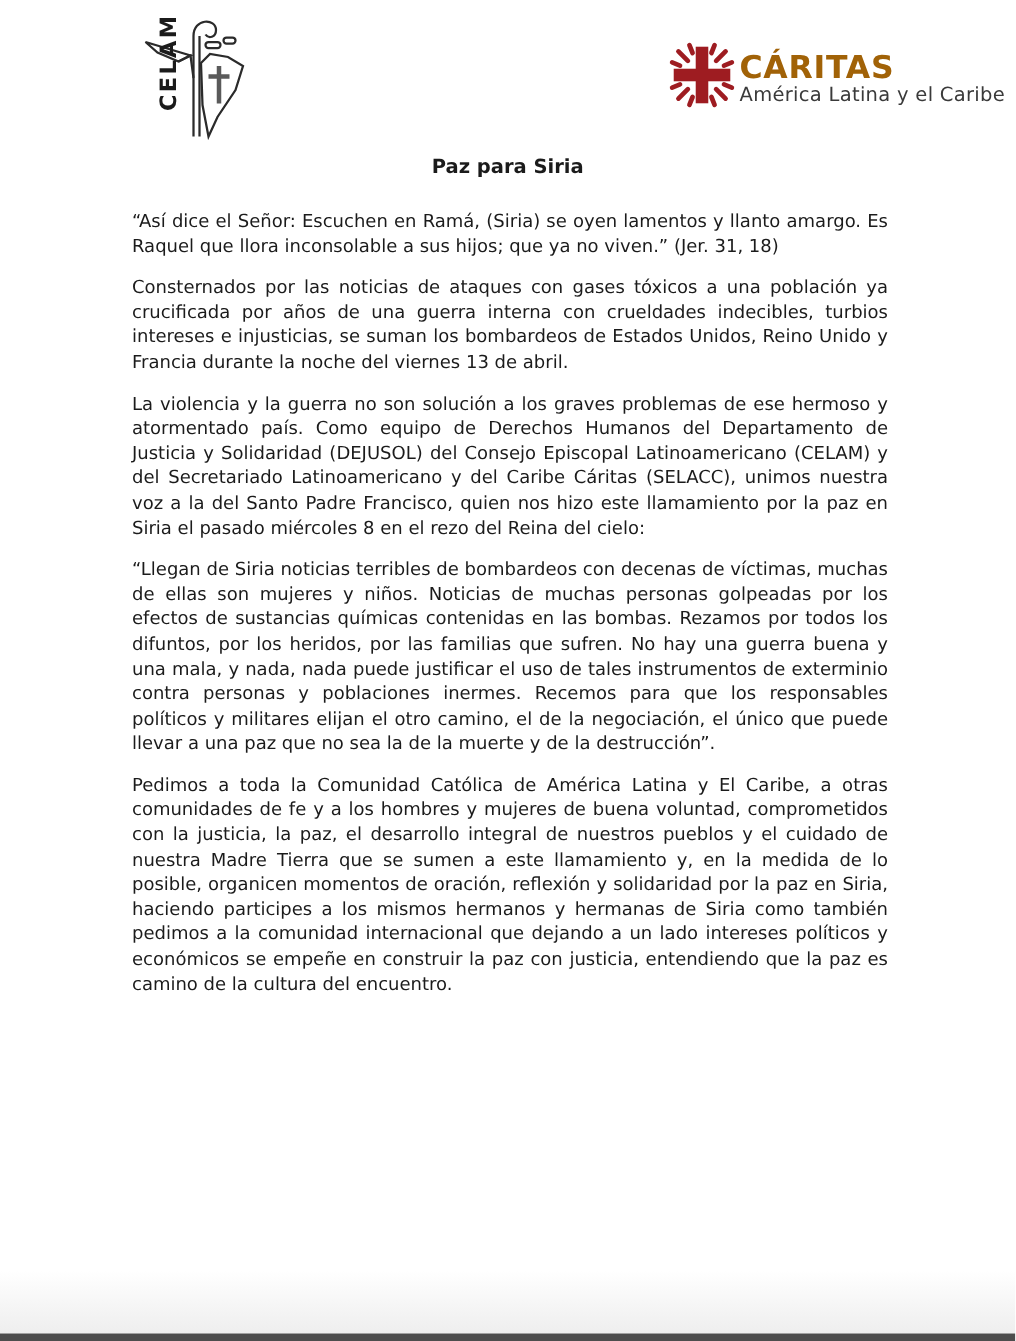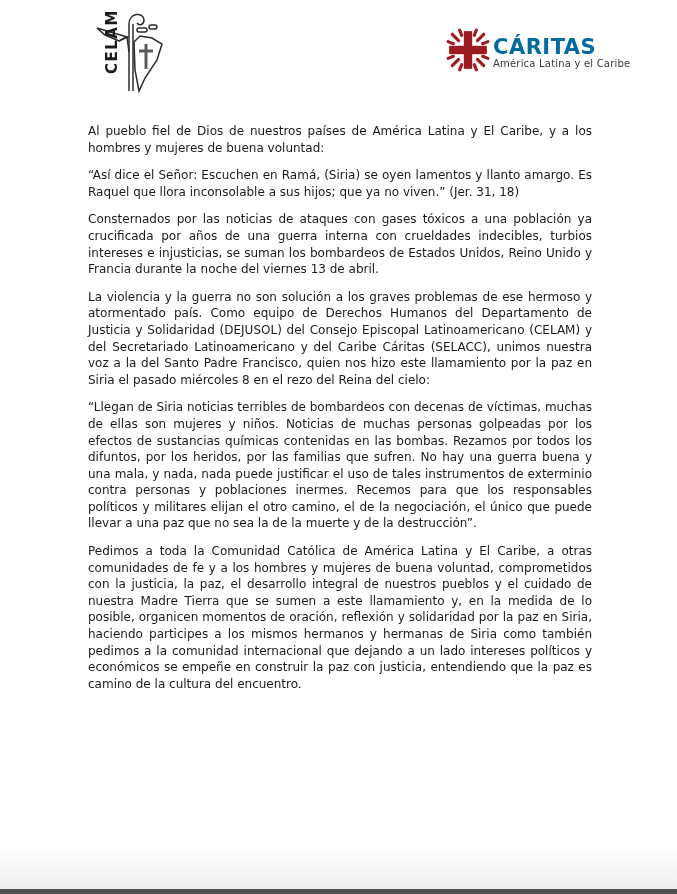--- a/index.html
+++ b/index.html
@@ -15,23 +15,23 @@
   }
   .header { position: relative; height: 100px; }
   .celam-logo { position: absolute; left: 93px; top: 8px; }
   .caritas-logo {
     position: absolute; left: 446px; top: 28px;
     display: flex; align-items: center; gap: 3px;
   }
   .caritas-text { display: flex; flex-direction: column; justify-content: center; }
   .caritas-name {
     font-size: 21px; font-weight: bold; letter-spacing: 0.5px;
-    color: #0369a1; line-height: 22px;
+    color: #a16207; line-height: 22px;
   }
-  .caritas-tagline { font-size: 10px; color: #3a3a3a; letter-spacing: 0.2px; }
+  .caritas-tagline { font-size: 13px; color: #3a3a3a; letter-spacing: 0.2px; }
   .doc-title {
     text-align: center; font-weight: bold; font-size: 13px;
     line-height: 16px; margin-top: 4px;
   }
   .doc-body {
     padding: 19px 85px 0 88px;
     text-align: justify;
     font-size: 12px;
     line-height: 16.6px;
   }
@@ -107,25 +107,25 @@
       </span>
       <span class="caritas-text">
         <span class="caritas-name">CÁRITAS</span>
         <span class="caritas-tagline">América Latina y el Caribe</span>
       </span>
     </div>
 
   </div>
 
   <div class="doc-title">
+    <div>Paz para Siria</div>
   </div>
 
   <div class="doc-body">
 
-  <p class="para"><span>Al pueblo fiel de Dios de nuestros países de América Latina y El Caribe, y a los hombres y mujeres de buena voluntad:</span></p>
       <p class="para"><span>“Así dice el Señor: Escuchen en Ramá, (Siria) se oyen lamentos y llanto amargo. Es Raquel que llora inconsolable a sus hijos; que ya no viven.” (Jer. 31, 18)</span></p>
       <p class="para"><span>Consternados por las noticias de ataques con gases tóxicos a una población ya crucificada por años de una guerra interna con crueldades indecibles, turbios intereses e injusticias, se suman los bombardeos de Estados Unidos, Reino Unido y Francia durante la noche del viernes 13 de abril.</span></p>
       <p class="para"><span>La violencia y la guerra no son solución a los graves problemas de ese hermoso y atormentado país. Como equipo de Derechos Humanos del Departamento de Justicia y Solidaridad (DEJUSOL) del Consejo Episcopal Latinoamericano (CELAM) y del Secretariado Latinoamericano y del Caribe Cáritas (SELACC), unimos nuestra voz a la del Santo Padre Francisco, quien nos hizo este llamamiento por la paz en Siria el pasado miércoles 8 en el rezo del Reina del cielo:</span></p>
       <p class="para"><span>“Llegan de Siria noticias terribles de bombardeos con decenas de víctimas, muchas de ellas son mujeres y niños. Noticias de muchas personas golpeadas por los efectos de sustancias químicas contenidas en las bombas. Rezamos por todos los difuntos, por los heridos, por las familias que sufren. No hay una guerra buena y una mala, y nada, nada puede justificar el uso de tales instrumentos de exterminio contra personas y poblaciones inermes. Recemos para que los responsables políticos y militares elijan el otro camino, el de la negociación, el único que puede llevar a una paz que no sea la de la muerte y de la destrucción”.</span></p>
       <p class="para"><span>Pedimos a toda la Comunidad Católica de América Latina y El Caribe, a otras comunidades de fe y a los hombres y mujeres de buena voluntad, comprometidos con la justicia, la paz, el desarrollo integral de nuestros pueblos y el cuidado de nuestra Madre Tierra que se sumen a este llamamiento y, en la medida de lo posible, organicen momentos de oración, reflexión y solidaridad por la paz en Siria, haciendo participes a los mismos hermanos y hermanas de Siria como también pedimos a la comunidad internacional que dejando a un lado intereses políticos y económicos se empeñe en construir la paz con justicia, entendiendo que la paz es camino de la </span><span class="italic">cultura del encuentro</span><span>.</span></p>
     </div>
 
   <div class="page-bottom-fade"></div>
   <div class="page-bottom-bar"></div>
 

